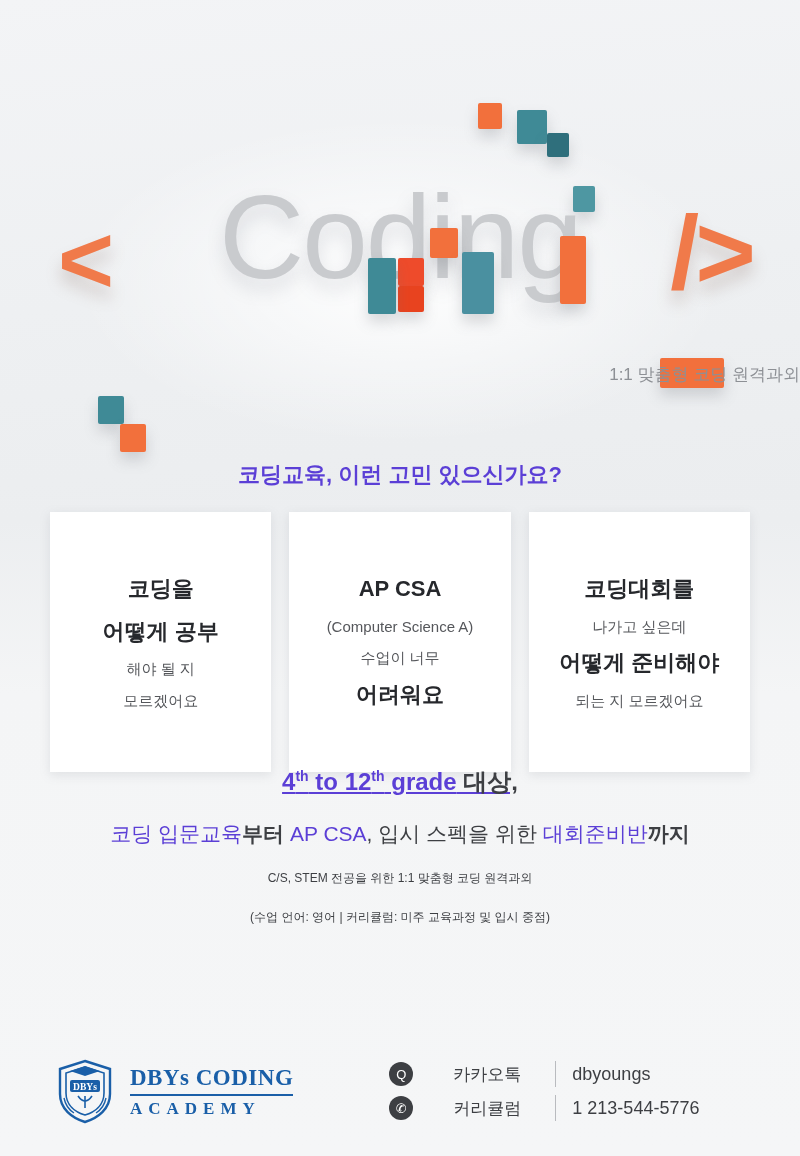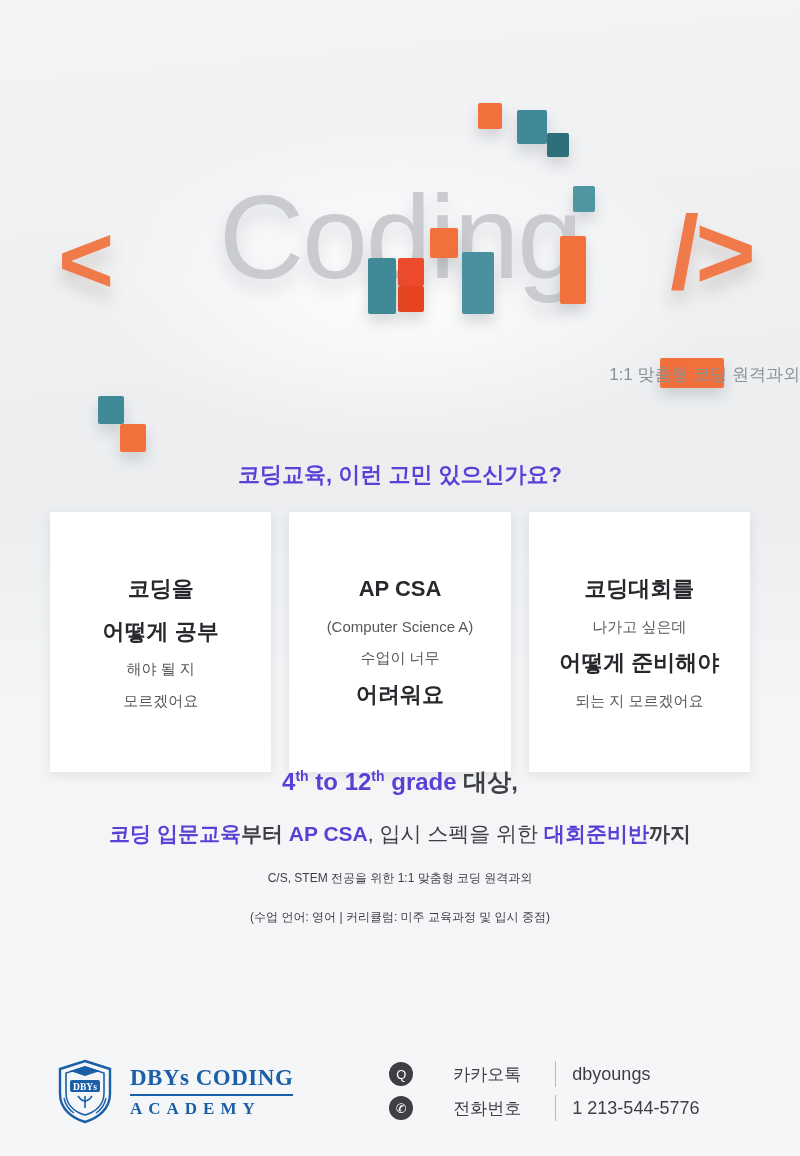--- a/index.html
+++ b/index.html
@@ -98,25 +98,25 @@
   .card-line.big { font-size: 22px; font-weight: 700; color: #26282c; }
   .card-line.sm { font-size: 15px; color: #55575b; line-height: 2.1; }
 
   
   .details {
     position: absolute;
     top: 766px; left: 0; right: 0;
     text-align: center;
   }
   .d-line { margin-bottom: 22px; }
-  .d1 { font-size: 24px; font-weight: 700; color: #5b3fd6; }
+  .d1 { font-size: 24px; font-weight: 700; color: #5b3fd6; text-decoration: underline; }
   .d1 .grey { color: #3d3f43; }
   .d1 sup { font-size: 14px; vertical-align: super; }
   .d2 { font-size: 21px; color: #3d3f43; }
-  .d2 .purple { color: #5b3fd6; font-weight: 700; }
+  .d2 .purple { color: #5b3fd6; font-weight: 400; }
   .d2 .bold { font-weight: 700; }
   .d3 { font-size: 12px; color: #3d3f43; }
   .d4 { font-size: 12px; color: #3d3f43; }
 
   
   .footer {
     position: absolute;
     left: 0; right: 0; bottom: 0;
     height: 130px;
     display: flex;
@@ -243,20 +243,20 @@
 
     <div class="contacts">
       <div class="crow">
         <span class="cicon">Q</span>
         <span class="clabel">카카오톡</span>
         <span class="cdiv"></span>
         <span class="cvalue">dbyoungs</span>
       </div>
       <div class="crow">
         <span class="cicon">✆</span>
-        <span class="clabel">전화번호</span>
+        <span class="clabel">커리큘럼</span>
         <span class="cdiv"></span>
         <span class="cvalue">1 213-544-5776</span>
       </div>
     </div>
   </div>
 
 </div>
 
 </body></html>

